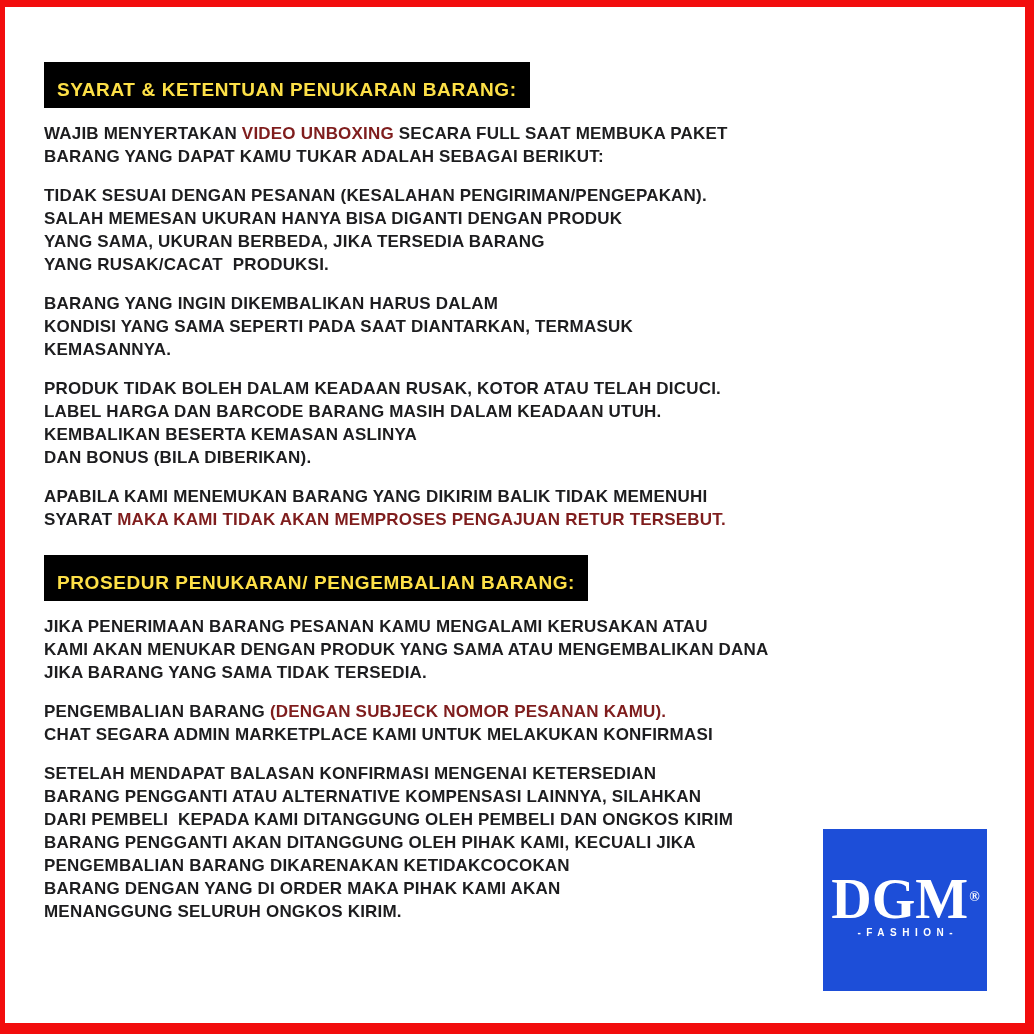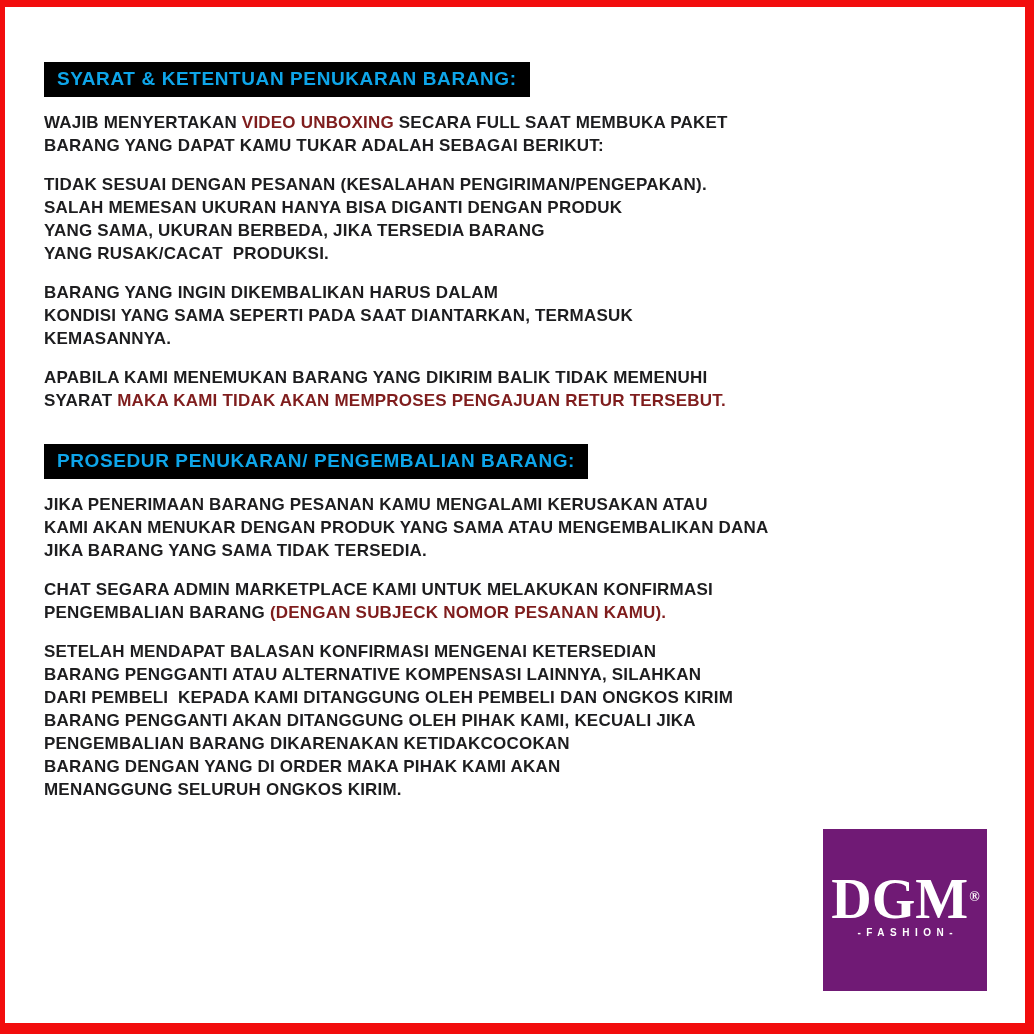--- a/index.html
+++ b/index.html
@@ -15,45 +15,45 @@
     background: #ffffff;
     border-style: solid;
     border-color: #f20d0d;
     border-width: 7px 9px 11px 5px;
     padding: 55px 40px 0 39px;
     overflow: hidden;
   }
   .bar {
     display: table;
     background: #000000;
-    color: #0ea5e9;
+    color: #fde047;
     font-weight: 700;
     font-size: 19px;
     letter-spacing: 0.6px;
-    padding: 6px 13px 7px 13px;
+    padding: 17px 13px 7px 13px;
   }
-  .bar2 { margin-top: 32px; }
+  .bar2 { margin-top: 24px; }
   .para {
     margin-top: 16px;
     font-size: 17px;
     font-weight: 700;
     color: #1d1d1f;
     letter-spacing: 0.2px;
     line-height: 23px;
   }
   .after-bar { margin-top: 14px; }
   .line { white-space: pre-wrap; }
   .red { color: #7f1d1d; }
   .logo {
     position: absolute;
     left: 818px;
     top: 822px;
     width: 164px;
     height: 162px;
-    background: #701a75;
+    background: #1d4ed8;
     color: #ffffff;
     text-align: center;
   }
   .logo-brand {
     margin-top: 42px;
     font-family: "Liberation Serif", "DejaVu Serif", serif;
     font-weight: 700;
     font-size: 56px;
     line-height: 56px;
     white-space: nowrap;
@@ -94,39 +94,45 @@
     <div class="line">YANG SAMA, UKURAN BERBEDA, JIKA TERSEDIA BARANG</div>
     <div class="line">YANG RUSAK/CACAT  PRODUKSI.</div>
   </div>
 
   <div class="para">
     <div class="line">BARANG YANG INGIN DIKEMBALIKAN HARUS DALAM</div>
     <div class="line">KONDISI YANG SAMA SEPERTI PADA SAAT DIANTARKAN, TERMASUK</div>
     <div class="line">KEMASANNYA.</div>
   </div>
 
+  <div class="para">
+    <div class="line">PRODUK TIDAK BOLEH DALAM KEADAAN RUSAK, KOTOR ATAU TELAH DICUCI.</div>
+    <div class="line">LABEL HARGA DAN BARCODE BARANG MASIH DALAM KEADAAN UTUH.</div>
+    <div class="line">KEMBALIKAN BESERTA KEMASAN ASLINYA</div>
+    <div class="line">DAN BONUS (BILA DIBERIKAN).</div>
+  </div>
 
   <div class="para">
     <div class="line">APABILA KAMI MENEMUKAN BARANG YANG DIKIRIM BALIK TIDAK MEMENUHI</div>
     <div class="line"><span>SYARAT </span><span class="red">MAKA KAMI TIDAK AKAN MEMPROSES PENGAJUAN RETUR TERSEBUT.</span></div>
   </div>
 
   <div class="bar bar2">
     <span>PROSEDUR PENUKARAN/ PENGEMBALIAN BARANG:</span>
   </div>
 
   <div class="para after-bar">
     <div class="line">JIKA PENERIMAAN BARANG PESANAN KAMU MENGALAMI KERUSAKAN ATAU</div>
     <div class="line">KAMI AKAN MENUKAR DENGAN PRODUK YANG SAMA ATAU MENGEMBALIKAN DANA</div>
     <div class="line">JIKA BARANG YANG SAMA TIDAK TERSEDIA.</div>
   </div>
 
   <div class="para">
+    <div class="line"><span>PENGEMBALIAN BARANG </span><span class="red">(DENGAN SUBJECK NOMOR PESANAN KAMU).</span></div>
     <div class="line">CHAT SEGARA ADMIN MARKETPLACE KAMI UNTUK MELAKUKAN KONFIRMASI</div>
-    <div class="line"><span>PENGEMBALIAN BARANG </span><span class="red">(DENGAN SUBJECK NOMOR PESANAN KAMU).</span></div>
   </div>
 
   <div class="para">
     <div class="line">SETELAH MENDAPAT BALASAN KONFIRMASI MENGENAI KETERSEDIAN</div>
     <div class="line">BARANG PENGGANTI ATAU ALTERNATIVE KOMPENSASI LAINNYA, SILAHKAN</div>
     <div class="line">DARI PEMBELI  KEPADA KAMI DITANGGUNG OLEH PEMBELI DAN ONGKOS KIRIM</div>
     <div class="line">BARANG PENGGANTI AKAN DITANGGUNG OLEH PIHAK KAMI, KECUALI JIKA</div>
     <div class="line">PENGEMBALIAN BARANG DIKARENAKAN KETIDAKCOCOKAN</div>
     <div class="line">BARANG DENGAN YANG DI ORDER MAKA PIHAK KAMI AKAN</div>
     <div class="line">MENANGGUNG SELURUH ONGKOS KIRIM.</div>

